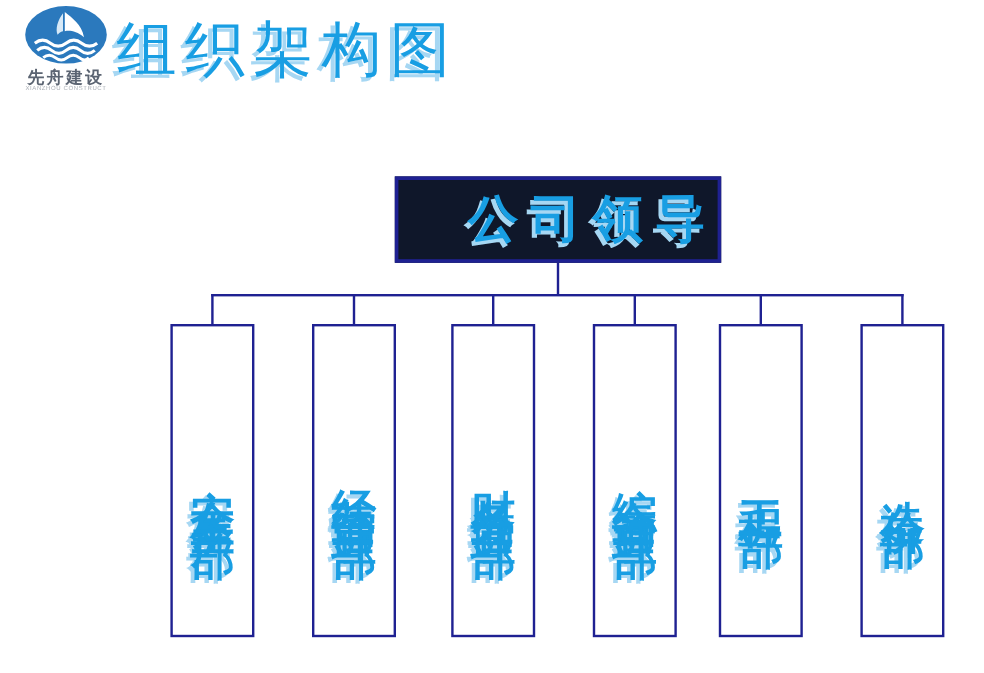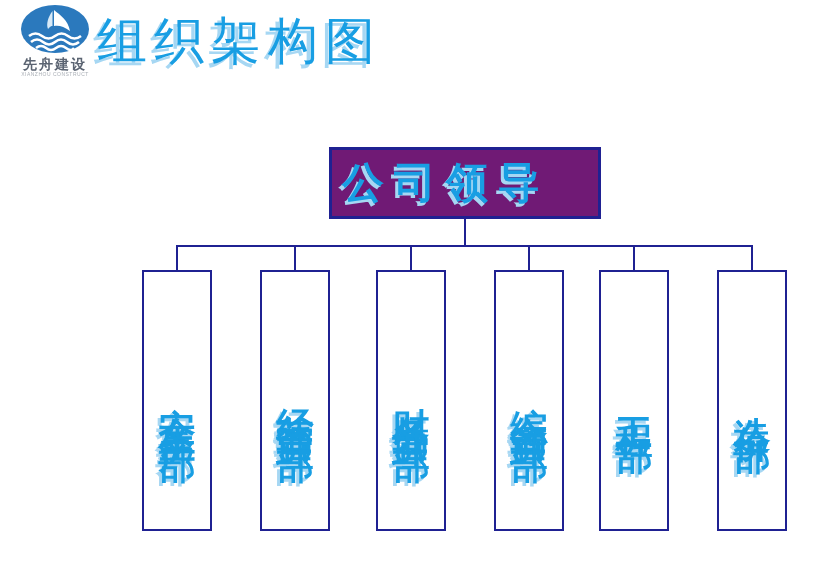--- a/index.html
+++ b/index.html
@@ -45,24 +45,24 @@
     text-shadow: -4px 4px 0 #a6d7f3;
     white-space: nowrap;
   }
 
   
   .root-box {
     position: absolute;
     left: 329px; top: 147px;
     width: 272px; height: 72px;
     border: 3px solid #1f2192;
-    background: #701a75;
+    background: #0f172a;
     display: flex;
     align-items: center;
-    justify-content: flex-start;
+    justify-content: flex-end;
   }
   .root-label {
     font-size: 42px;
     font-weight: bold;
     color: #189ee3;
     letter-spacing: 10px;
     margin-left: 10px; 
     text-shadow: -3px 3px 0 #a6d7f3;
     white-space: nowrap;
   }

